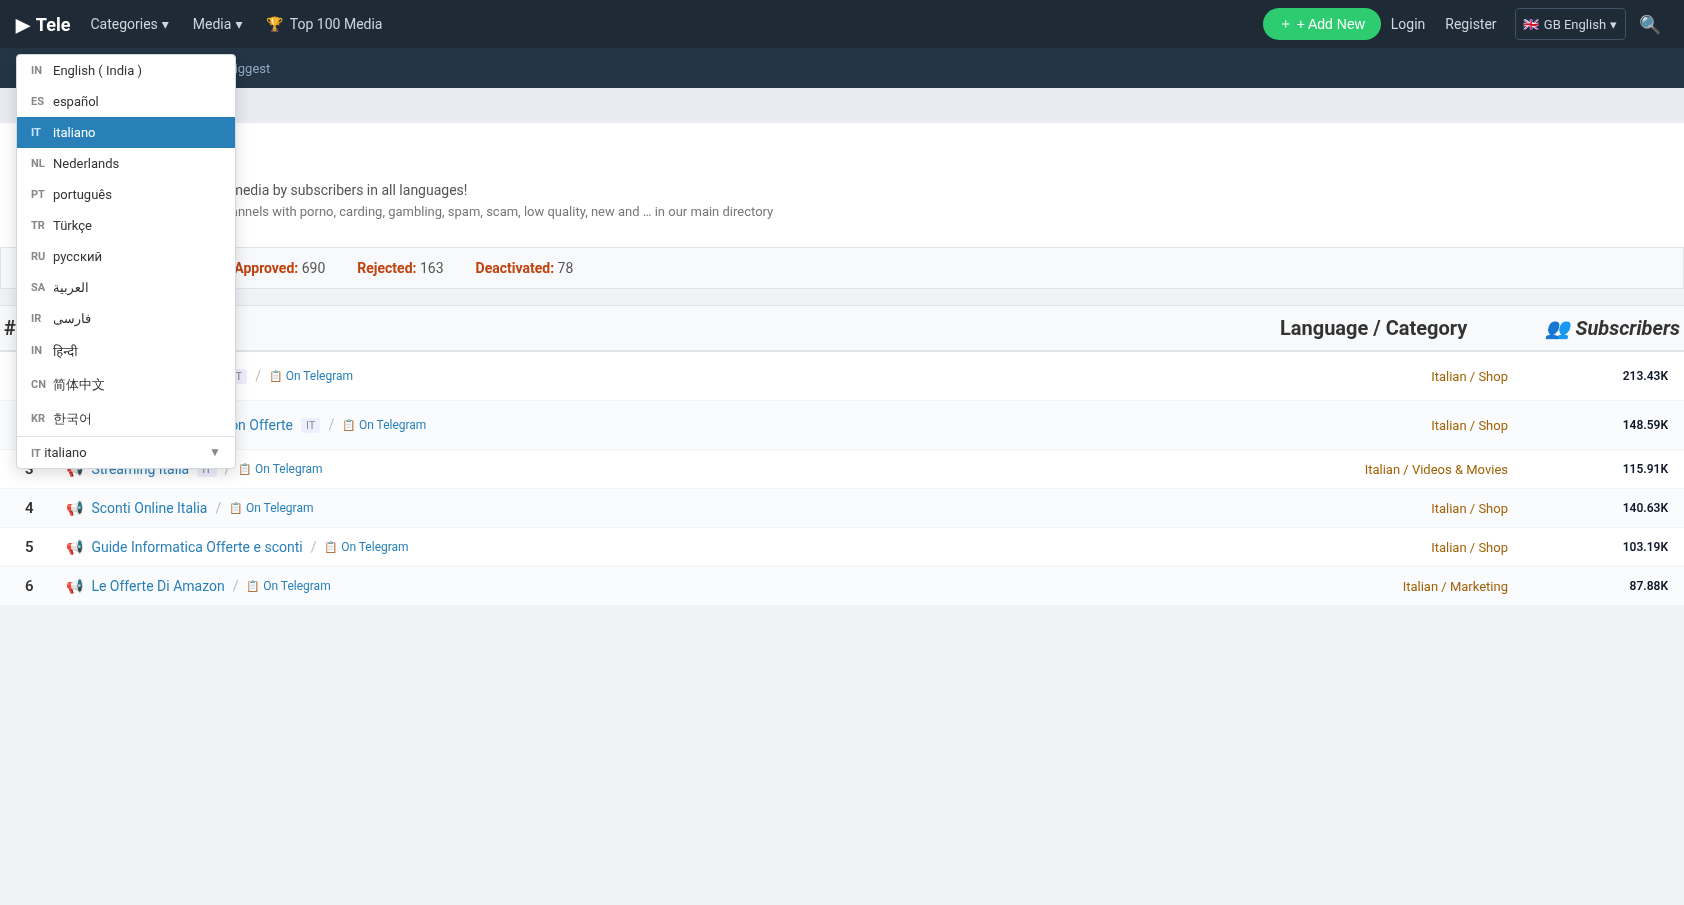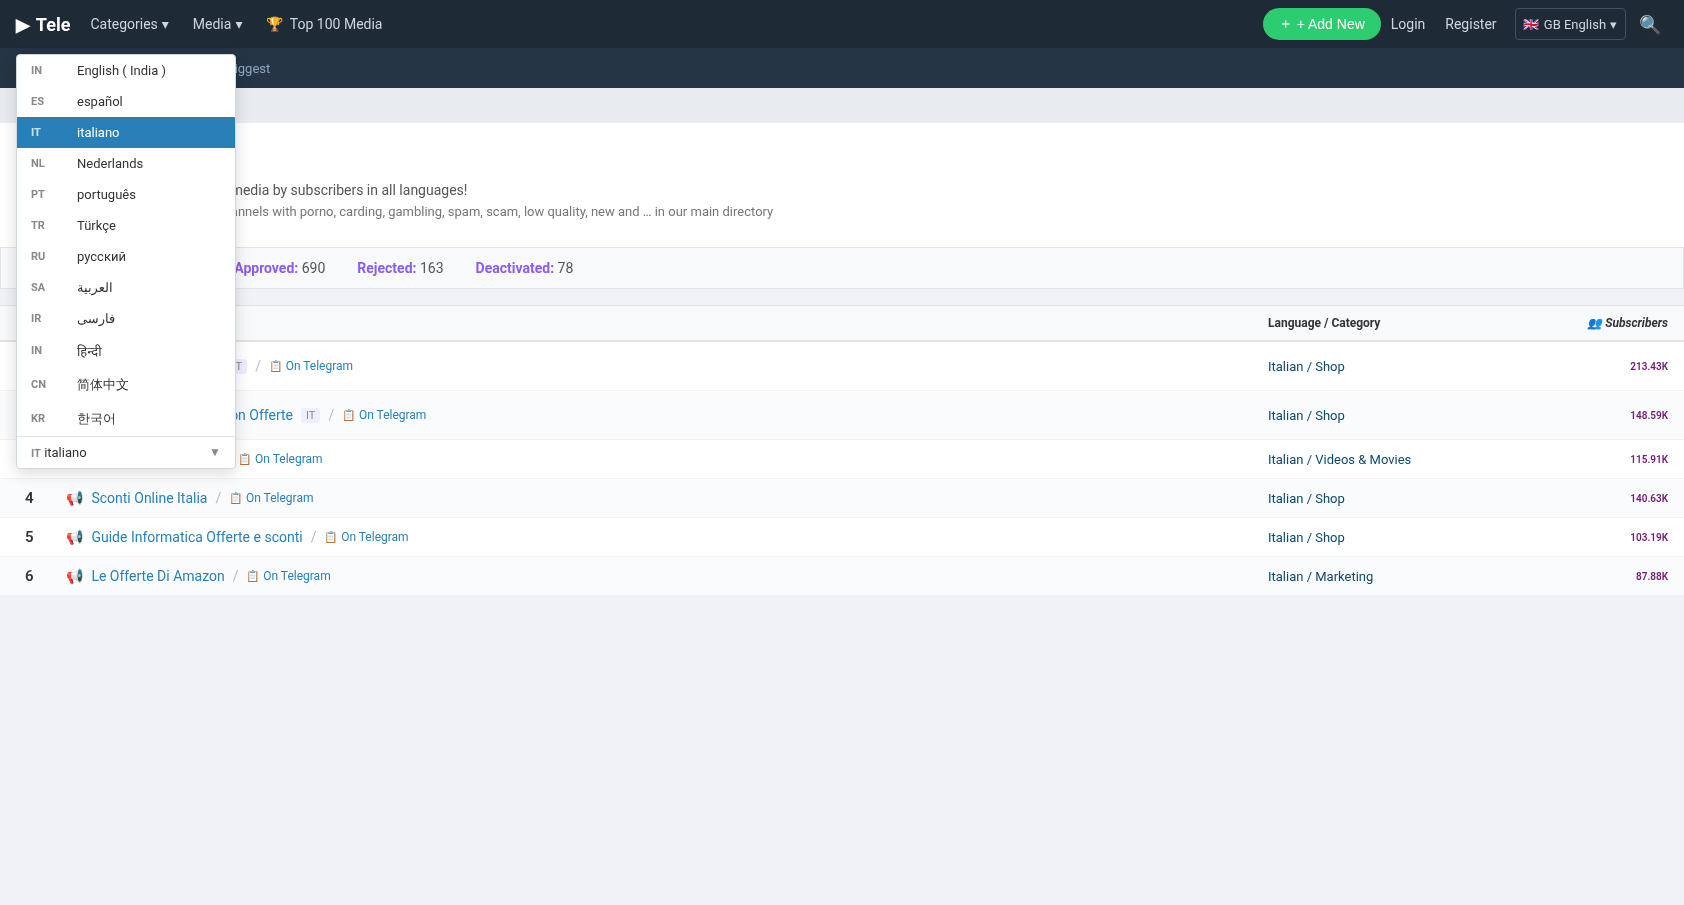--- a/index.html
+++ b/index.html
@@ -145,75 +145,75 @@
       background: #f7f9fb;
       border: 1px solid #e0e4e8;
       border-top: none;
       display: flex;
       align-items: center;
       padding: 12px 24px;
       gap: 32px;
       flex-wrap: wrap;
     }
     .stat-item { font-size: 14px; color: #555; }
-    .stat-item strong { color: #8b5cf6; }
+    .stat-item strong { color: #c2410c; }
 
     
     .table-section {
       background: #fff;
       margin: 16px 0 0 0;
       border-top: 1px solid #e0e4e8;
     }
     .table-header {
       display: grid;
       grid-template-columns: 50px 1fr 240px 160px;
       background: #f7f9fb;
       border-bottom: 2px solid #e0e4e8;
-      padding: 10px 16px;
+      padding: 10px 4px;
       font-weight: 700;
-      font-size: 12px;
+      font-size: 20px;
       color: #333;
     }
     .table-row {
       display: grid;
       grid-template-columns: 50px 1fr 240px 160px;
       border-bottom: 1px solid #f0f2f5;
       padding: 10px 16px;
       align-items: center;
       background: #fff;
     }
     .table-row:nth-child(even) { background: #fafbfc; }
     .rank-cell { font-size: 15px; font-weight: 600; color: #333; display: flex; align-items: center; gap: 6px; }
     .rank-bar { width: 3px; height: 28px; background: #f39c12; border-radius: 2px; }
     .name-cell { display: flex; align-items: center; gap: 8px; }
     .channel-icon { color: #aaa; font-size: 14px; }
     .channel-name { color: #2980b9; font-size: 14px; cursor: pointer; }
     .lang-badge { font-size: 11px; color: #888; background: #eef; padding: 1px 5px; border-radius: 3px; }
     .sep { color: #bbb; }
     .on-telegram-link { color: #2980b9; font-size: 12px; cursor: pointer; display: flex; align-items: center; gap: 3px; }
     .tg-icon { font-size: 11px; }
-    .cat-cell { font-size: 13px; color: #0c4a6e; }
-    .subs-cell { font-size: 10px; font-weight: 600; color: #701a75; text-align: right; }
+    .cat-cell { font-size: 13px; color: #a16207; text-align: right; }
+    .subs-cell { font-size: 12px; font-weight: 600; color: #0f172a; text-align: right; }
 
     
     .lang-dropdown-container {
       position: absolute;
       left: 0;
       top: 40px;
       background: #fff;
       border: 1px solid #d0d8e0;
       border-radius: 4px;
       box-shadow: 0 4px 16px rgba(0,0,0,0.15);
       width: 220px;
       z-index: 200;
     }
     .lang-option {
       display: flex;
       align-items: center;
-      gap: 24px;
+      gap: 0;
       padding: 8px 14px;
       font-size: 13px;
       color: #333;
       cursor: pointer;
     }
     .lang-option.active {
       background: #2980b9;
       color: #fff;
     }
     .lang-code {

